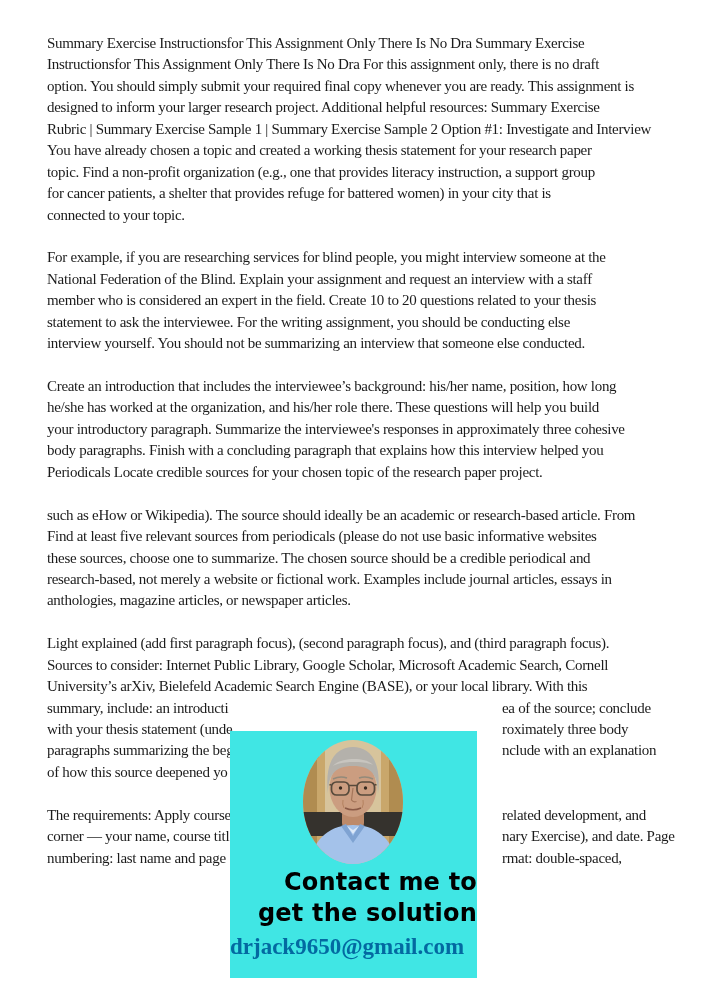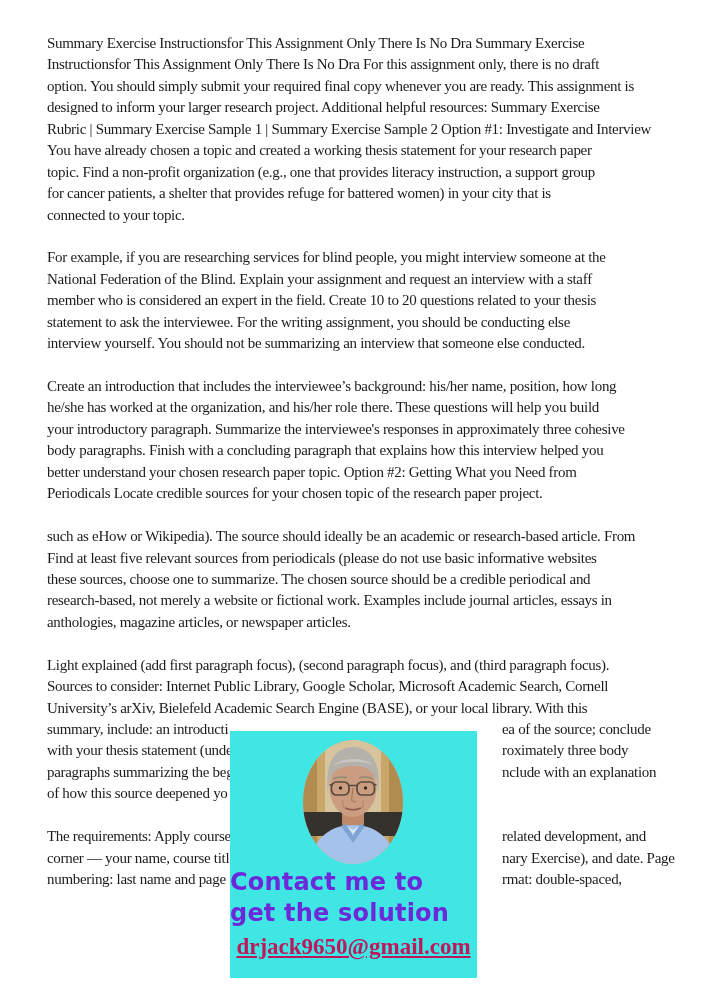--- a/index.html
+++ b/index.html
@@ -23,29 +23,29 @@
   .overlay {
     position:absolute; left:230px; top:731px; width:247px; height:247px;
     background:#40E6E4; z-index:5;
   }
   .photo {
     position:absolute; left:73px; top:9px; width:100px; height:124px;
     border-radius:50%; overflow:hidden;
   }
   .photo svg { display:block; width:100%; height:100%; }
   .overlay-heading {
-    position:absolute; top:136px; left:0; width:100%; text-align:left;
+    position:absolute; top:136px; left:0; width:100%; text-align:right;
     font-family:"DejaVu Sans","Liberation Sans",sans-serif;
-    font-weight:700; font-size:24px; line-height:31px; color:#6d28d9;
+    font-weight:700; font-size:24px; line-height:31px; color:#000000;
     letter-spacing:0.2px;
   }
   .overlay-email {
-    position:absolute; top:203px; left:0; width:100%; text-align:center;
+    position:absolute; top:203px; left:0; width:100%; 
     font-family:"Liberation Serif","DejaVu Serif",serif;
-    font-weight:700; font-size:23px; color:#be185d;text-decoration:underline;
+    font-weight:700; font-size:23px; color:#0369a1;
   }
 </style>
 </head>
 <body>
 
 <div class="doc">
 
   <div class="para">
     <div class="line">Summary Exercise Instructionsfor This Assignment Only There Is No Dra Summary Exercise</div>
     <div class="line">Instructionsfor This Assignment Only There Is No Dra For this assignment only, there is no draft</div>
@@ -64,21 +64,20 @@
     <div class="line">member who is considered an expert in the field. Create 10 to 20 questions related to your thesis</div>
     <div class="line">statement to ask the interviewee. For the writing assignment, you should be conducting else</div>
     <div class="line">interview yourself. You should not be summarizing an interview that someone else conducted.</div>
   </div>
 
   <div class="para">
     <div class="line">Create an introduction that includes the interviewee’s background: his/her name, position, how long</div>
     <div class="line">he/she has worked at the organization, and his/her role there. These questions will help you build</div>
     <div class="line">your introductory paragraph. Summarize the interviewee's responses in approximately three cohesive</div>
     <div class="line">body paragraphs. Finish with a concluding paragraph that explains how this interview helped you</div>
-    <div class="line">better understand your chosen research paper topic. Option #2: Getting What you Need from</div>
     <div class="line">Periodicals Locate credible sources for your chosen topic of the research paper project.</div>
   </div>
 
   <div class="para">
     <div class="line">such as eHow or Wikipedia). The source should ideally be an academic or research-based article. From</div>
     <div class="line">Find at least five relevant sources from periodicals (please do not use basic informative websites</div>
     <div class="line">these sources, choose one to summarize. The chosen source should be a credible periodical and</div>
     <div class="line">research-based, not merely a website or fictional work. Examples include journal articles, essays in</div>
     <div class="line">anthologies, magazine articles, or newspaper articles.</div>
   </div>

